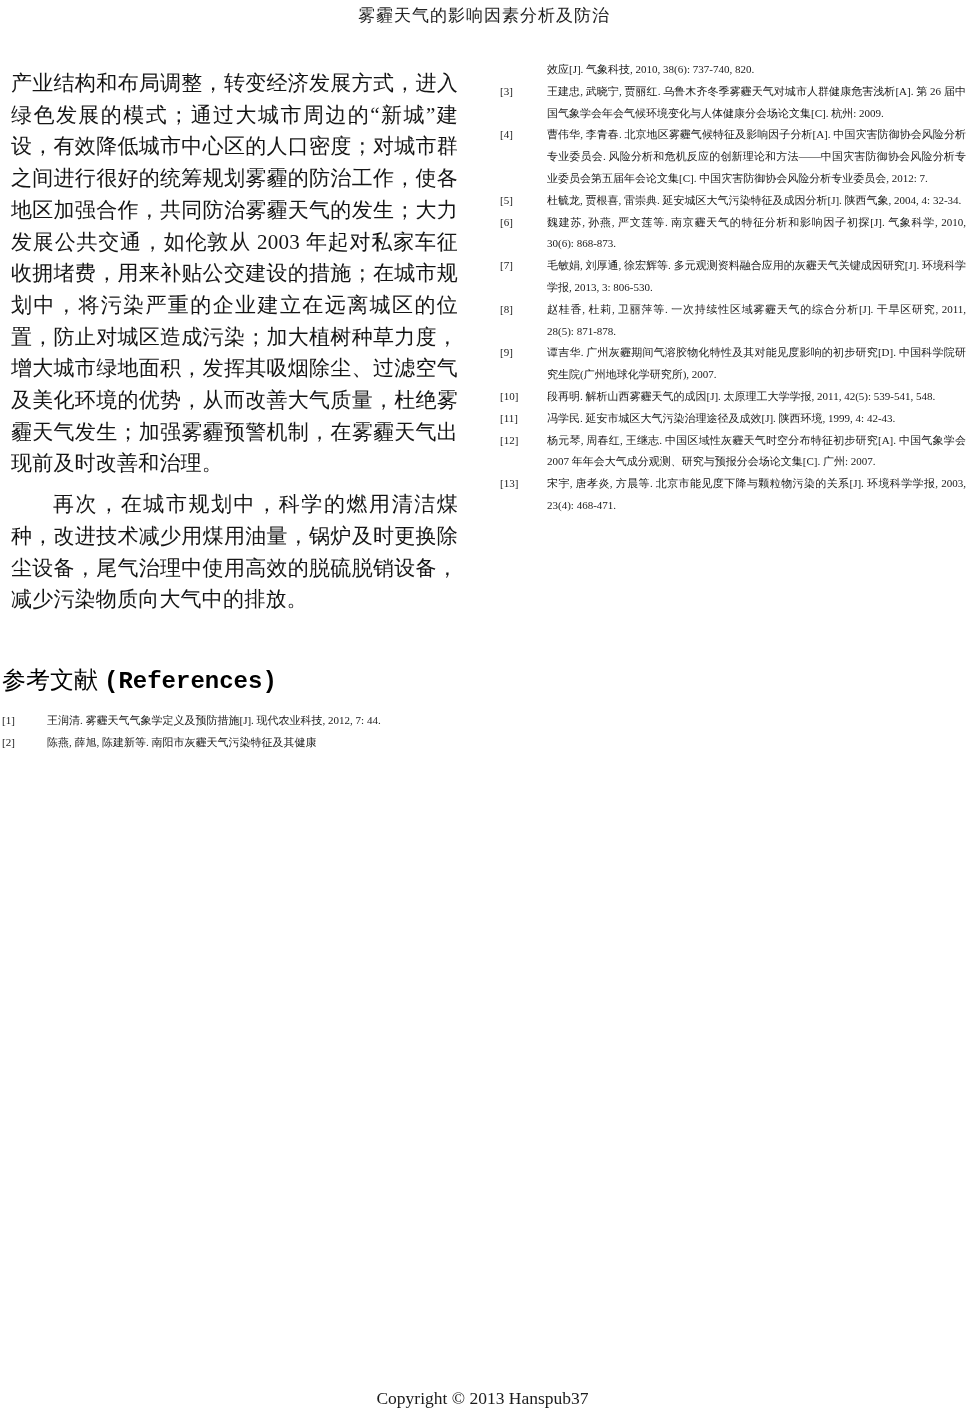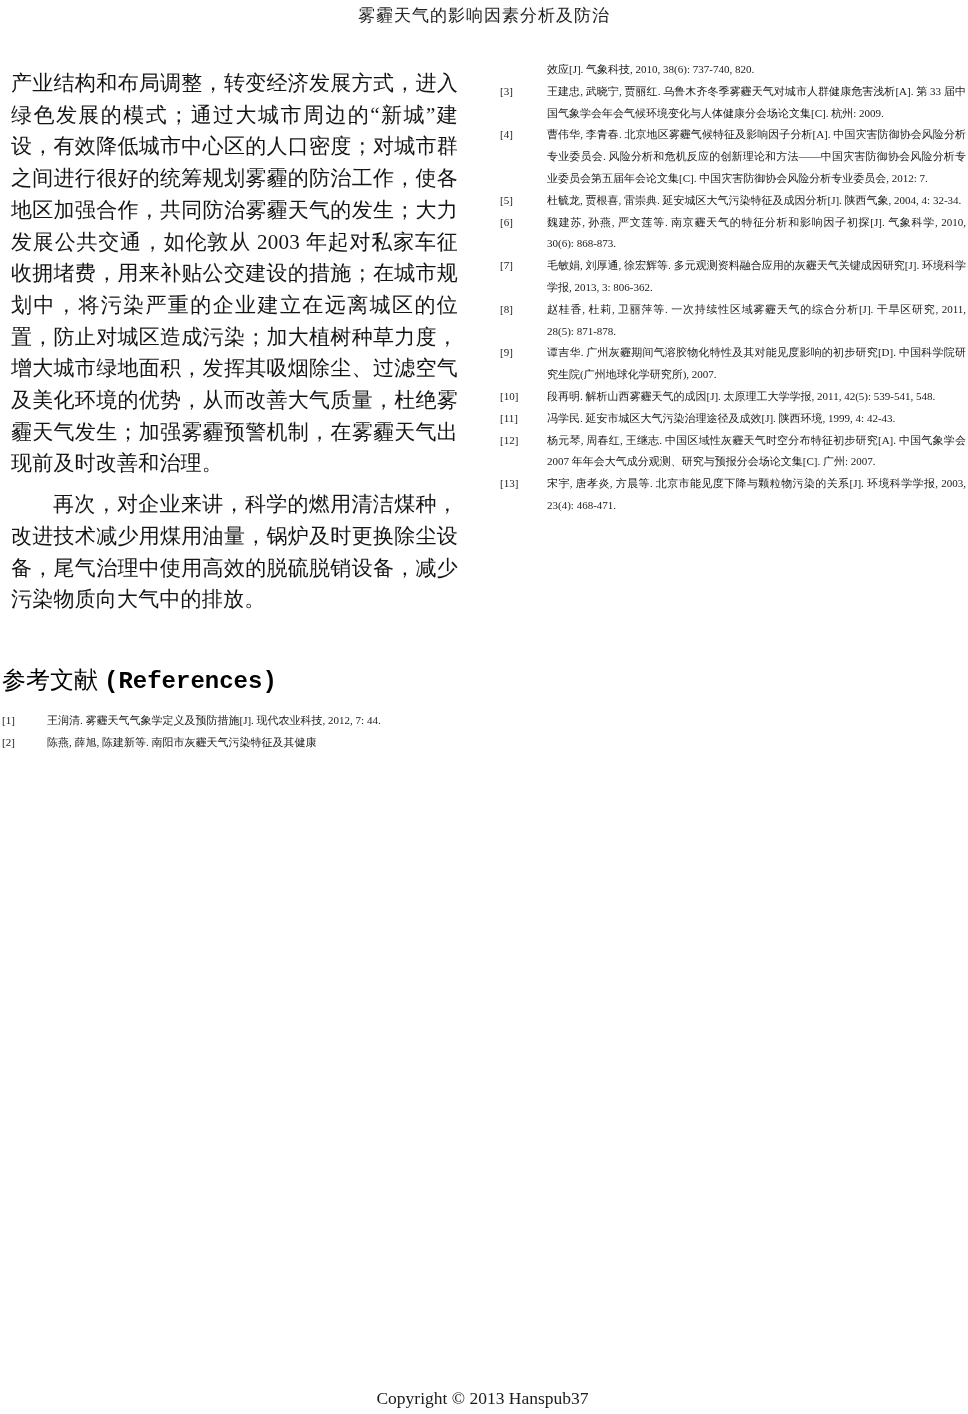--- a/index.html
+++ b/index.html
@@ -97,21 +97,21 @@
 <div class="page">
 
   <div class="page-header">
     <span>雾霾天气的影响因素分析及防治</span>
   </div>
 
   <div class="columns">
 
     <div class="col-left">
       <p class="body-par">产业结构和布局调整，转变经济发展方式，进入绿色发展的模式；通过大城市周边的“新城”建设，有效降低城市中心区的人口密度；对城市群之间进行很好的统筹规划雾霾的防治工作，使各地区加强合作，共同防治雾霾天气的发生；大力发展公共交通，如伦敦从 2003 年起对私家车征收拥堵费，用来补贴公交建设的措施；在城市规划中，将污染严重的企业建立在远离城区的位置，防止对城区造成污染；加大植树种草力度，增大城市绿地面积，发挥其吸烟除尘、过滤空气及美化环境的优势，从而改善大气质量，杜绝雾霾天气发生；加强雾霾预警机制，在雾霾天气出现前及时改善和治理。</p>
-      <p class="body-par indented">再次，对企业来讲，科学的燃用清洁煤种，改进技术减少用煤用油量，锅炉及时更换除尘设备，尾气治理中使用高效的脱硫脱销设备，减少污染物质向大气中的排放。</p>
+      <p class="body-par indented">再次，在城市规划中，科学的燃用清洁煤种，改进技术减少用煤用油量，锅炉及时更换除尘设备，尾气治理中使用高效的脱硫脱销设备，减少污染物质向大气中的排放。</p>
 
       <h2 class="refs-heading">
         <span class="zh">参考文献</span>
         <span class="en">(References)</span>
       </h2>
 
       <div class="ref-list">
         <div class="ref-item">
           <span class="ref-label">[1]</span>
           <span class="ref-text">王润清. 雾霾天气气象学定义及预防措施[J]. 现代农业科技, 2012, 7: 44.</span>
@@ -123,37 +123,37 @@
       </div>
     </div>
 
     <div class="col-right">
       <div class="ref-list">
         <div class="ref-item">
           <span class="ref-text">效应[J]. 气象科技, 2010, 38(6): 737-740, 820.</span>
         </div>
         <div class="ref-item">
           <span class="ref-label">[3]</span>
-          <span class="ref-text">王建忠, 武晓宁, 贾丽红. 乌鲁木齐冬季雾霾天气对城市人群健康危害浅析[A]. 第 33 届中国气象学会年会气候环境变化与人体健康分会场论文集[C]. 杭州: 2009.</span>
+          <span class="ref-text">王建忠, 武晓宁, 贾丽红. 乌鲁木齐冬季雾霾天气对城市人群健康危害浅析[A]. 第 26 届中国气象学会年会气候环境变化与人体健康分会场论文集[C]. 杭州: 2009.</span>
         </div>
         <div class="ref-item">
           <span class="ref-label">[4]</span>
           <span class="ref-text">曹伟华, 李青春. 北京地区雾霾气候特征及影响因子分析[A]. 中国灾害防御协会风险分析专业委员会. 风险分析和危机反应的创新理论和方法——中国灾害防御协会风险分析专业委员会第五届年会论文集[C]. 中国灾害防御协会风险分析专业委员会, 2012: 7.</span>
         </div>
         <div class="ref-item">
           <span class="ref-label">[5]</span>
           <span class="ref-text">杜毓龙, 贾根喜, 雷崇典. 延安城区大气污染特征及成因分析[J]. 陕西气象, 2004, 4: 32-34.</span>
         </div>
         <div class="ref-item">
           <span class="ref-label">[6]</span>
           <span class="ref-text">魏建苏, 孙燕, 严文莲等. 南京霾天气的特征分析和影响因子初探[J]. 气象科学, 2010, 30(6): 868-873.</span>
         </div>
         <div class="ref-item">
           <span class="ref-label">[7]</span>
-          <span class="ref-text">毛敏娟, 刘厚通, 徐宏辉等. 多元观测资料融合应用的灰霾天气关键成因研究[J]. 环境科学学报, 2013, 3: 806-362.</span>
+          <span class="ref-text">毛敏娟, 刘厚通, 徐宏辉等. 多元观测资料融合应用的灰霾天气关键成因研究[J]. 环境科学学报, 2013, 3: 806-530.</span>
         </div>
         <div class="ref-item">
           <span class="ref-label">[8]</span>
           <span class="ref-text">赵桂香, 杜莉, 卫丽萍等. 一次持续性区域雾霾天气的综合分析[J]. 干旱区研究, 2011, 28(5): 871-878.</span>
         </div>
         <div class="ref-item">
           <span class="ref-label">[9]</span>
           <span class="ref-text">谭吉华. 广州灰霾期间气溶胶物化特性及其对能见度影响的初步研究[D]. 中国科学院研究生院(广州地球化学研究所), 2007.</span>
         </div>
         <div class="ref-item">

